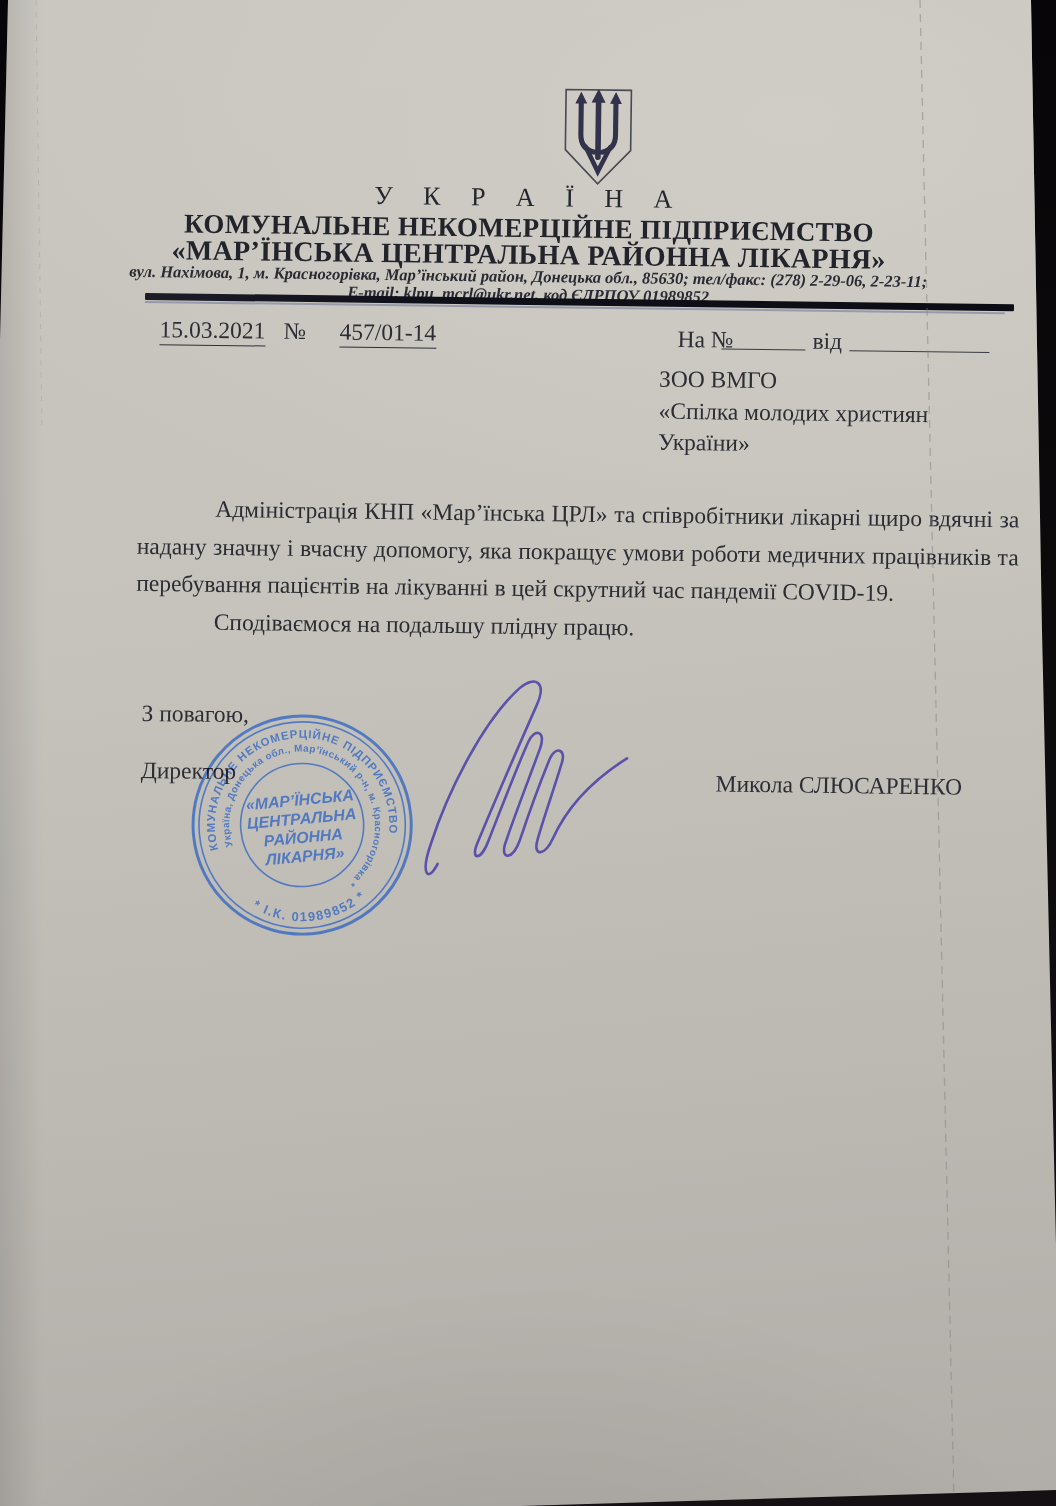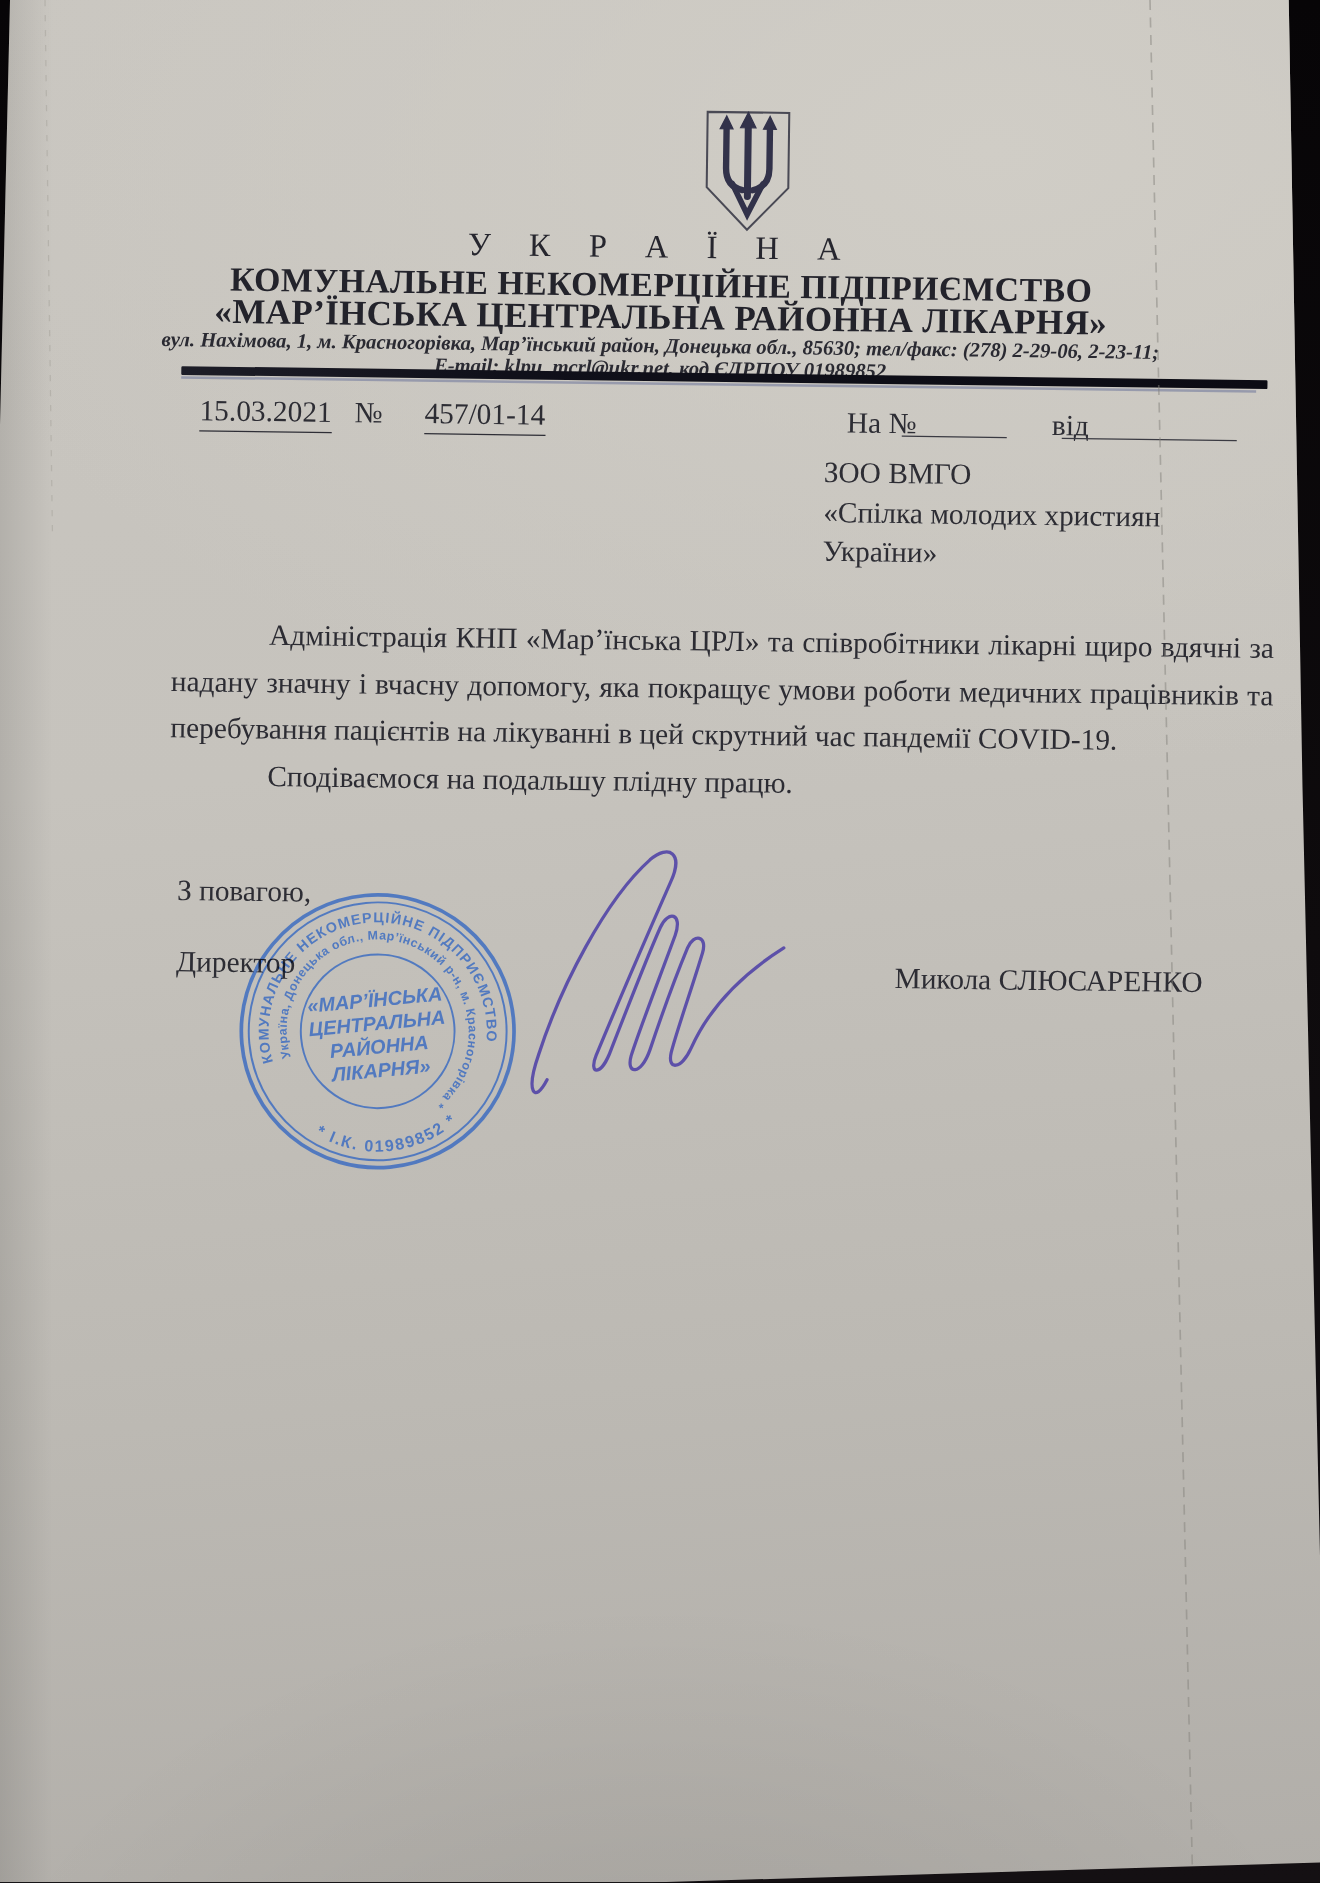--- a/index.html
+++ b/index.html
@@ -94,21 +94,21 @@
       <div class="sep">
         <div class="sep-main"></div>
         <div class="sep-sub"></div>
       </div>
 
       <span class="txt uline" style="left:160px;top:316px;">15.03.2021</span>
       <span class="txt" style="left:284px;top:316px;">№</span>
       <span class="txt uline" style="left:340px;top:316px;">457/01-14</span>
       <span class="txt" style="left:678px;top:319px;">На №</span>
       <span class="blank" style="left:722px;top:319px;width:84px;"></span>
-      <span class="txt" style="left:813px;top:319px;margin-left:29px;">від</span>
+      <span class="txt" style="left:813px;top:319px;">від</span>
       <span class="blank" style="left:850px;top:319px;width:140px;"></span>
 
       <div class="recipient">
         <div>ЗОО ВМГО</div>
         <div>«Спілка молодих християн</div>
         <div>України»</div>
       </div>
 
       <div class="bodytext">
         <p>Адміністрація КНП «Мар’їнська ЦРЛ» та співробітники лікарні щиро вдячні за надану значну і вчасну допомогу, яка покращує умови роботи медичних працівників та перебування пацієнтів на лікуванні в цей скрутний час пандемії COVID-19.</p>

